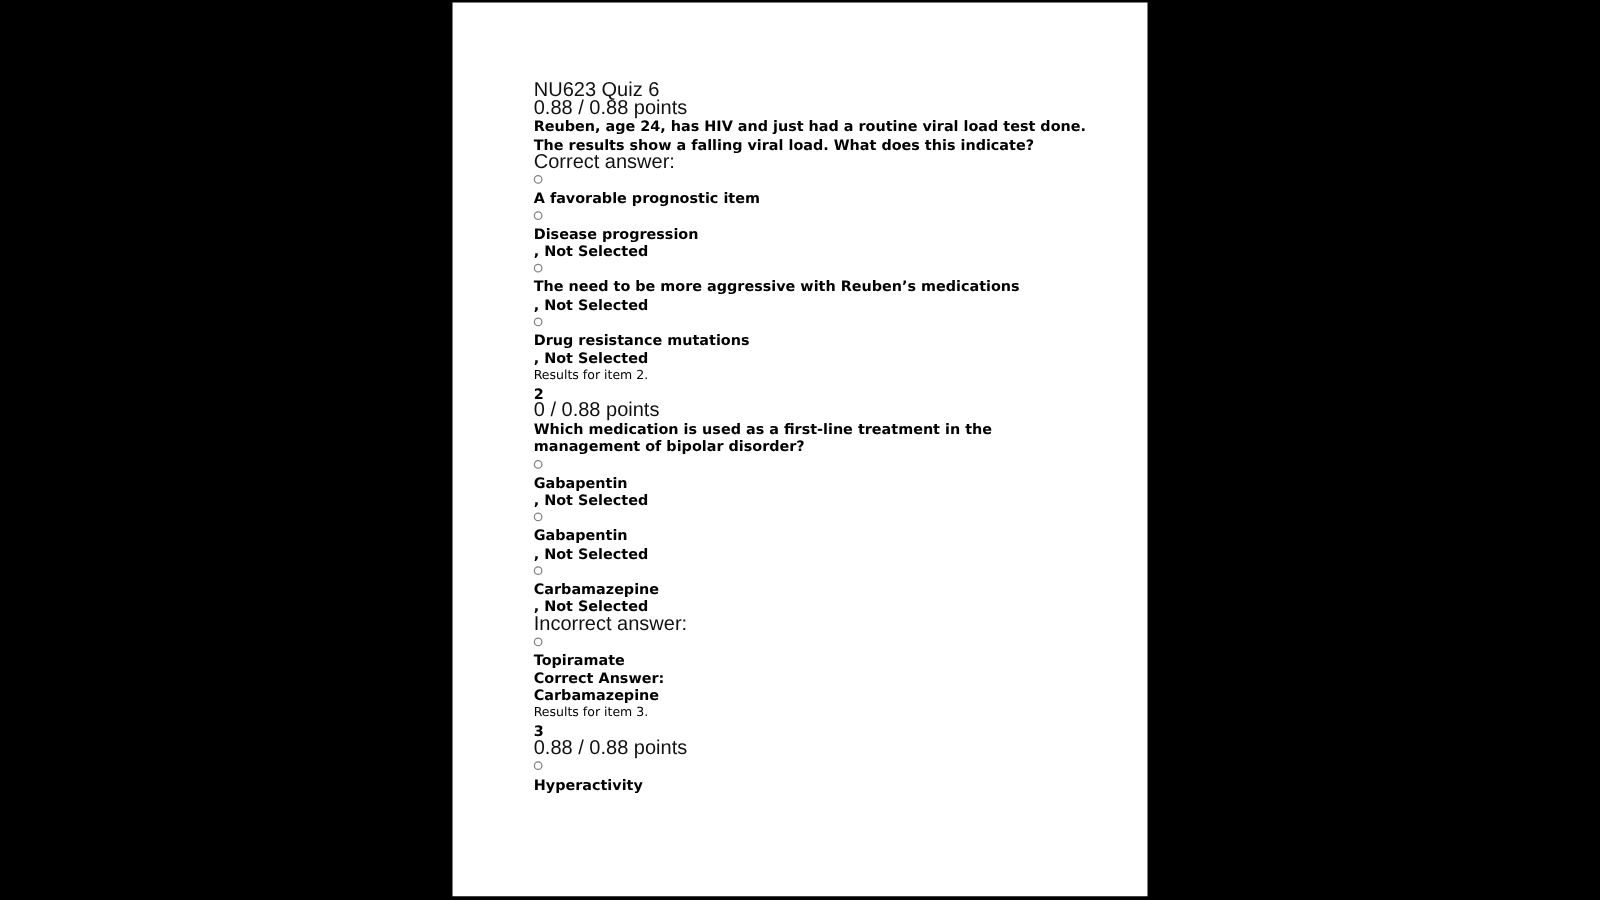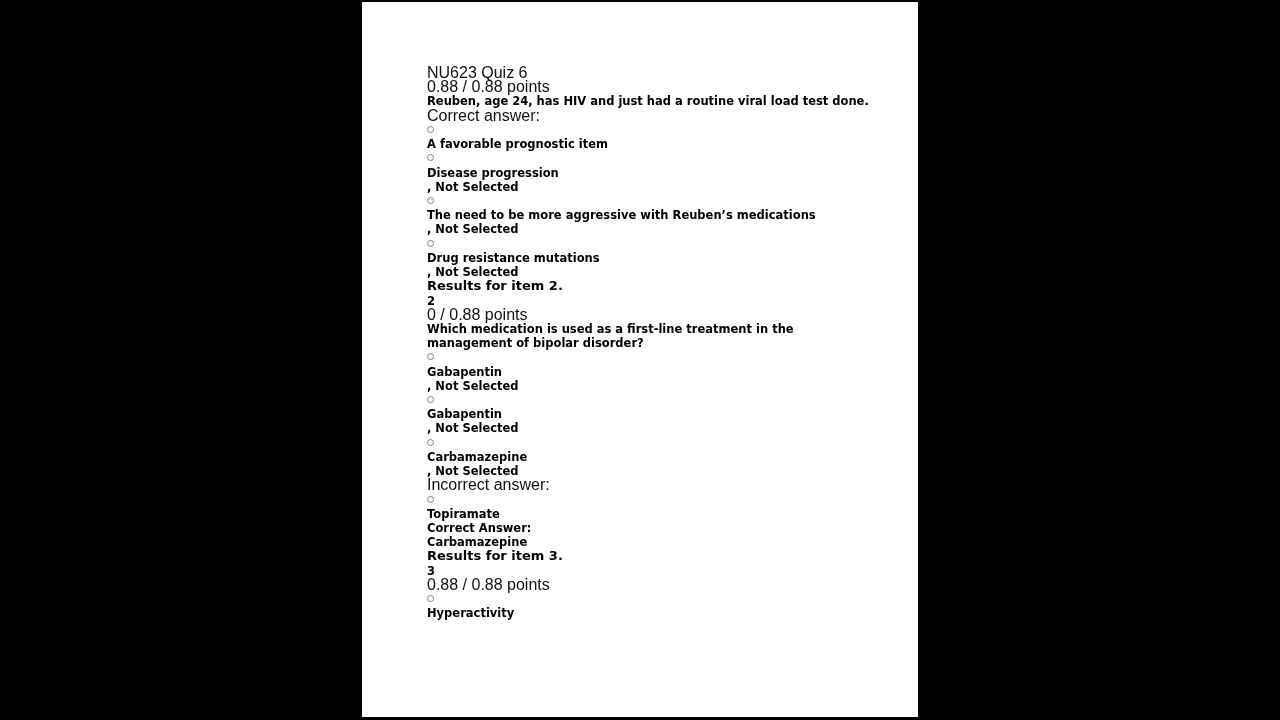--- a/index.html
+++ b/index.html
@@ -42,22 +42,22 @@
     white-space: nowrap;
     color: #000000;
   }
   .line.body {
     font-family: "DejaVu Sans", sans-serif;
     font-size: 11.5px;
     font-weight: bold;
   }
   .line.bold {
     font-family: "DejaVu Sans", sans-serif;
-    font-size: 13px;
-    font-weight: bold;
+    font-size: 10px;
+    font-weight: normal;
   }
   .line.meta {
     font-family: "Liberation Sans", sans-serif;
     font-size: 16px;
     color: #111111;
   }
   .line.radio-line {
     display: flex;
     align-items: flex-start;
   }
@@ -76,20 +76,21 @@
 <body>
 
 <div class="letterbox left"></div>
 <div class="letterbox right"></div>
 
 <div class="page">
   <div class="content" id="quiz-content">
       <div class="line meta">NU623 Quiz 6</div>
       <div class="line meta">0.88 / 0.88 points</div>
       <div class="line body">Reuben, age 24, has HIV and just had a routine viral load test done.</div>
+      <div class="line body">The results show a falling viral load. What does this indicate?</div>
       <div class="line meta">Correct answer:</div>
       <div class="line radio-line">
         <span class="radio"></span>
       </div>
       <div class="line body">A favorable prognostic item</div>
       <div class="line radio-line">
         <span class="radio"></span>
       </div>
       <div class="line body">Disease progression</div>
       <div class="line body">, Not Selected</div>

